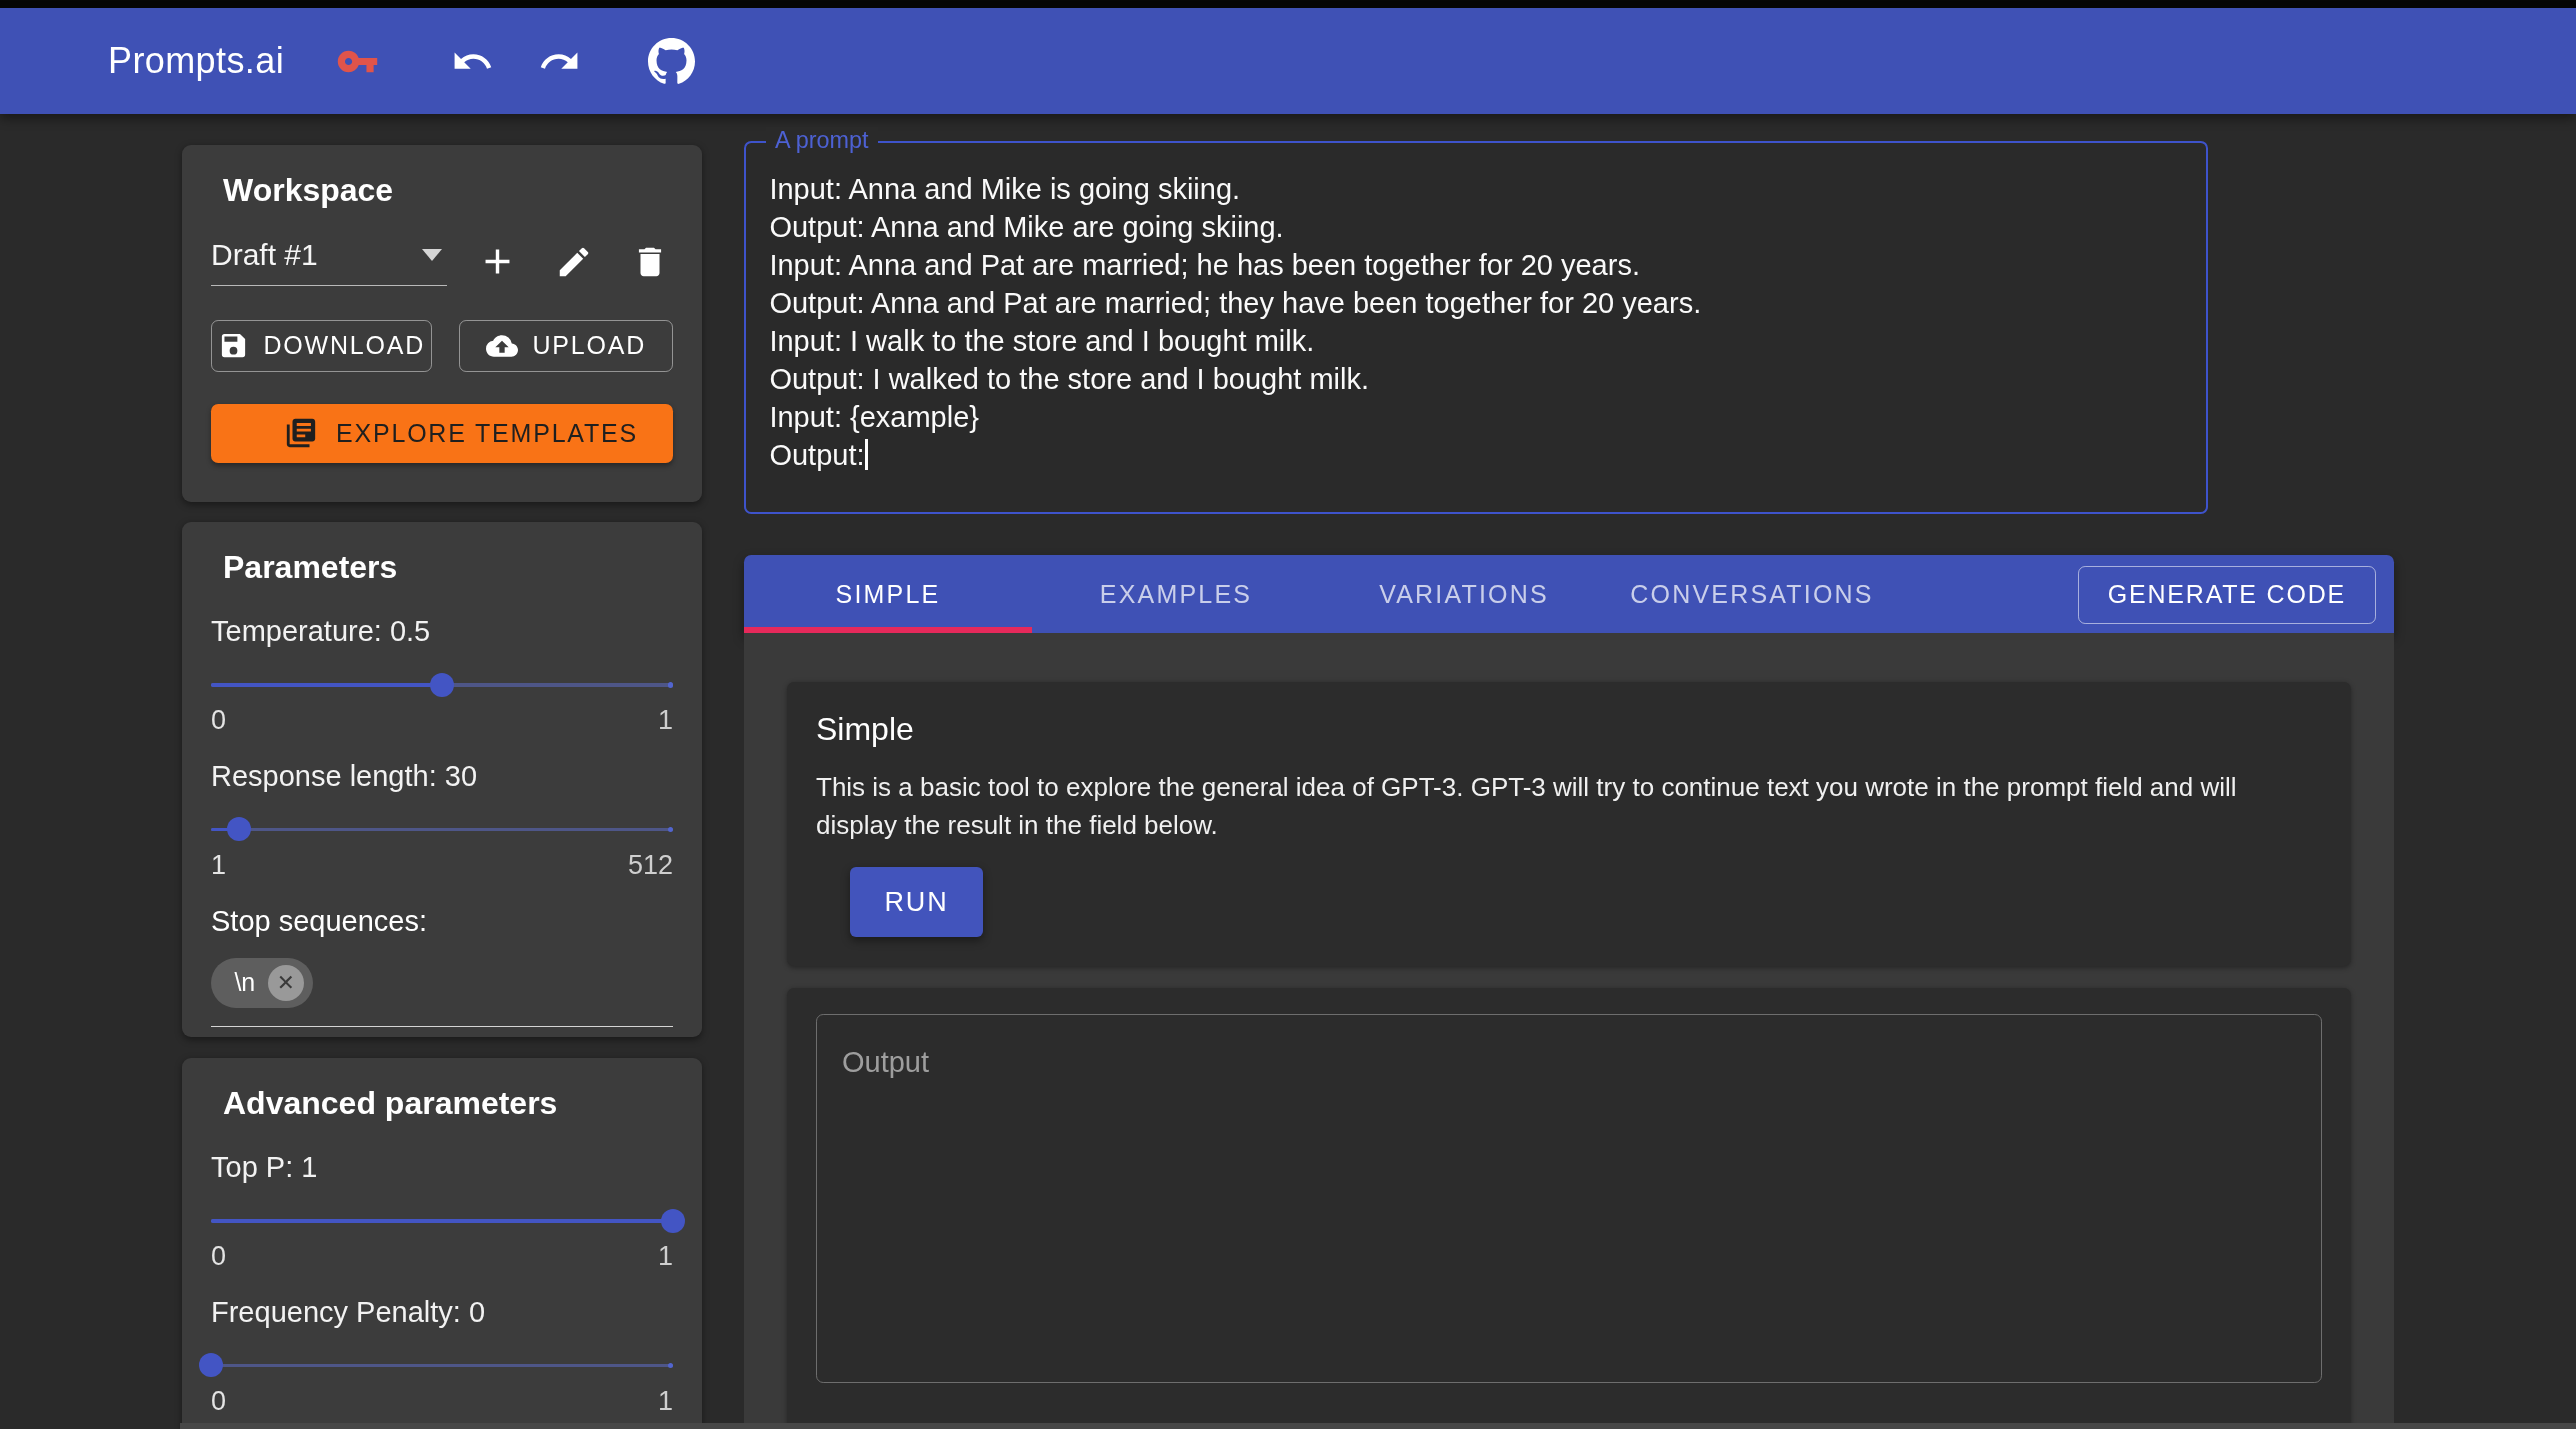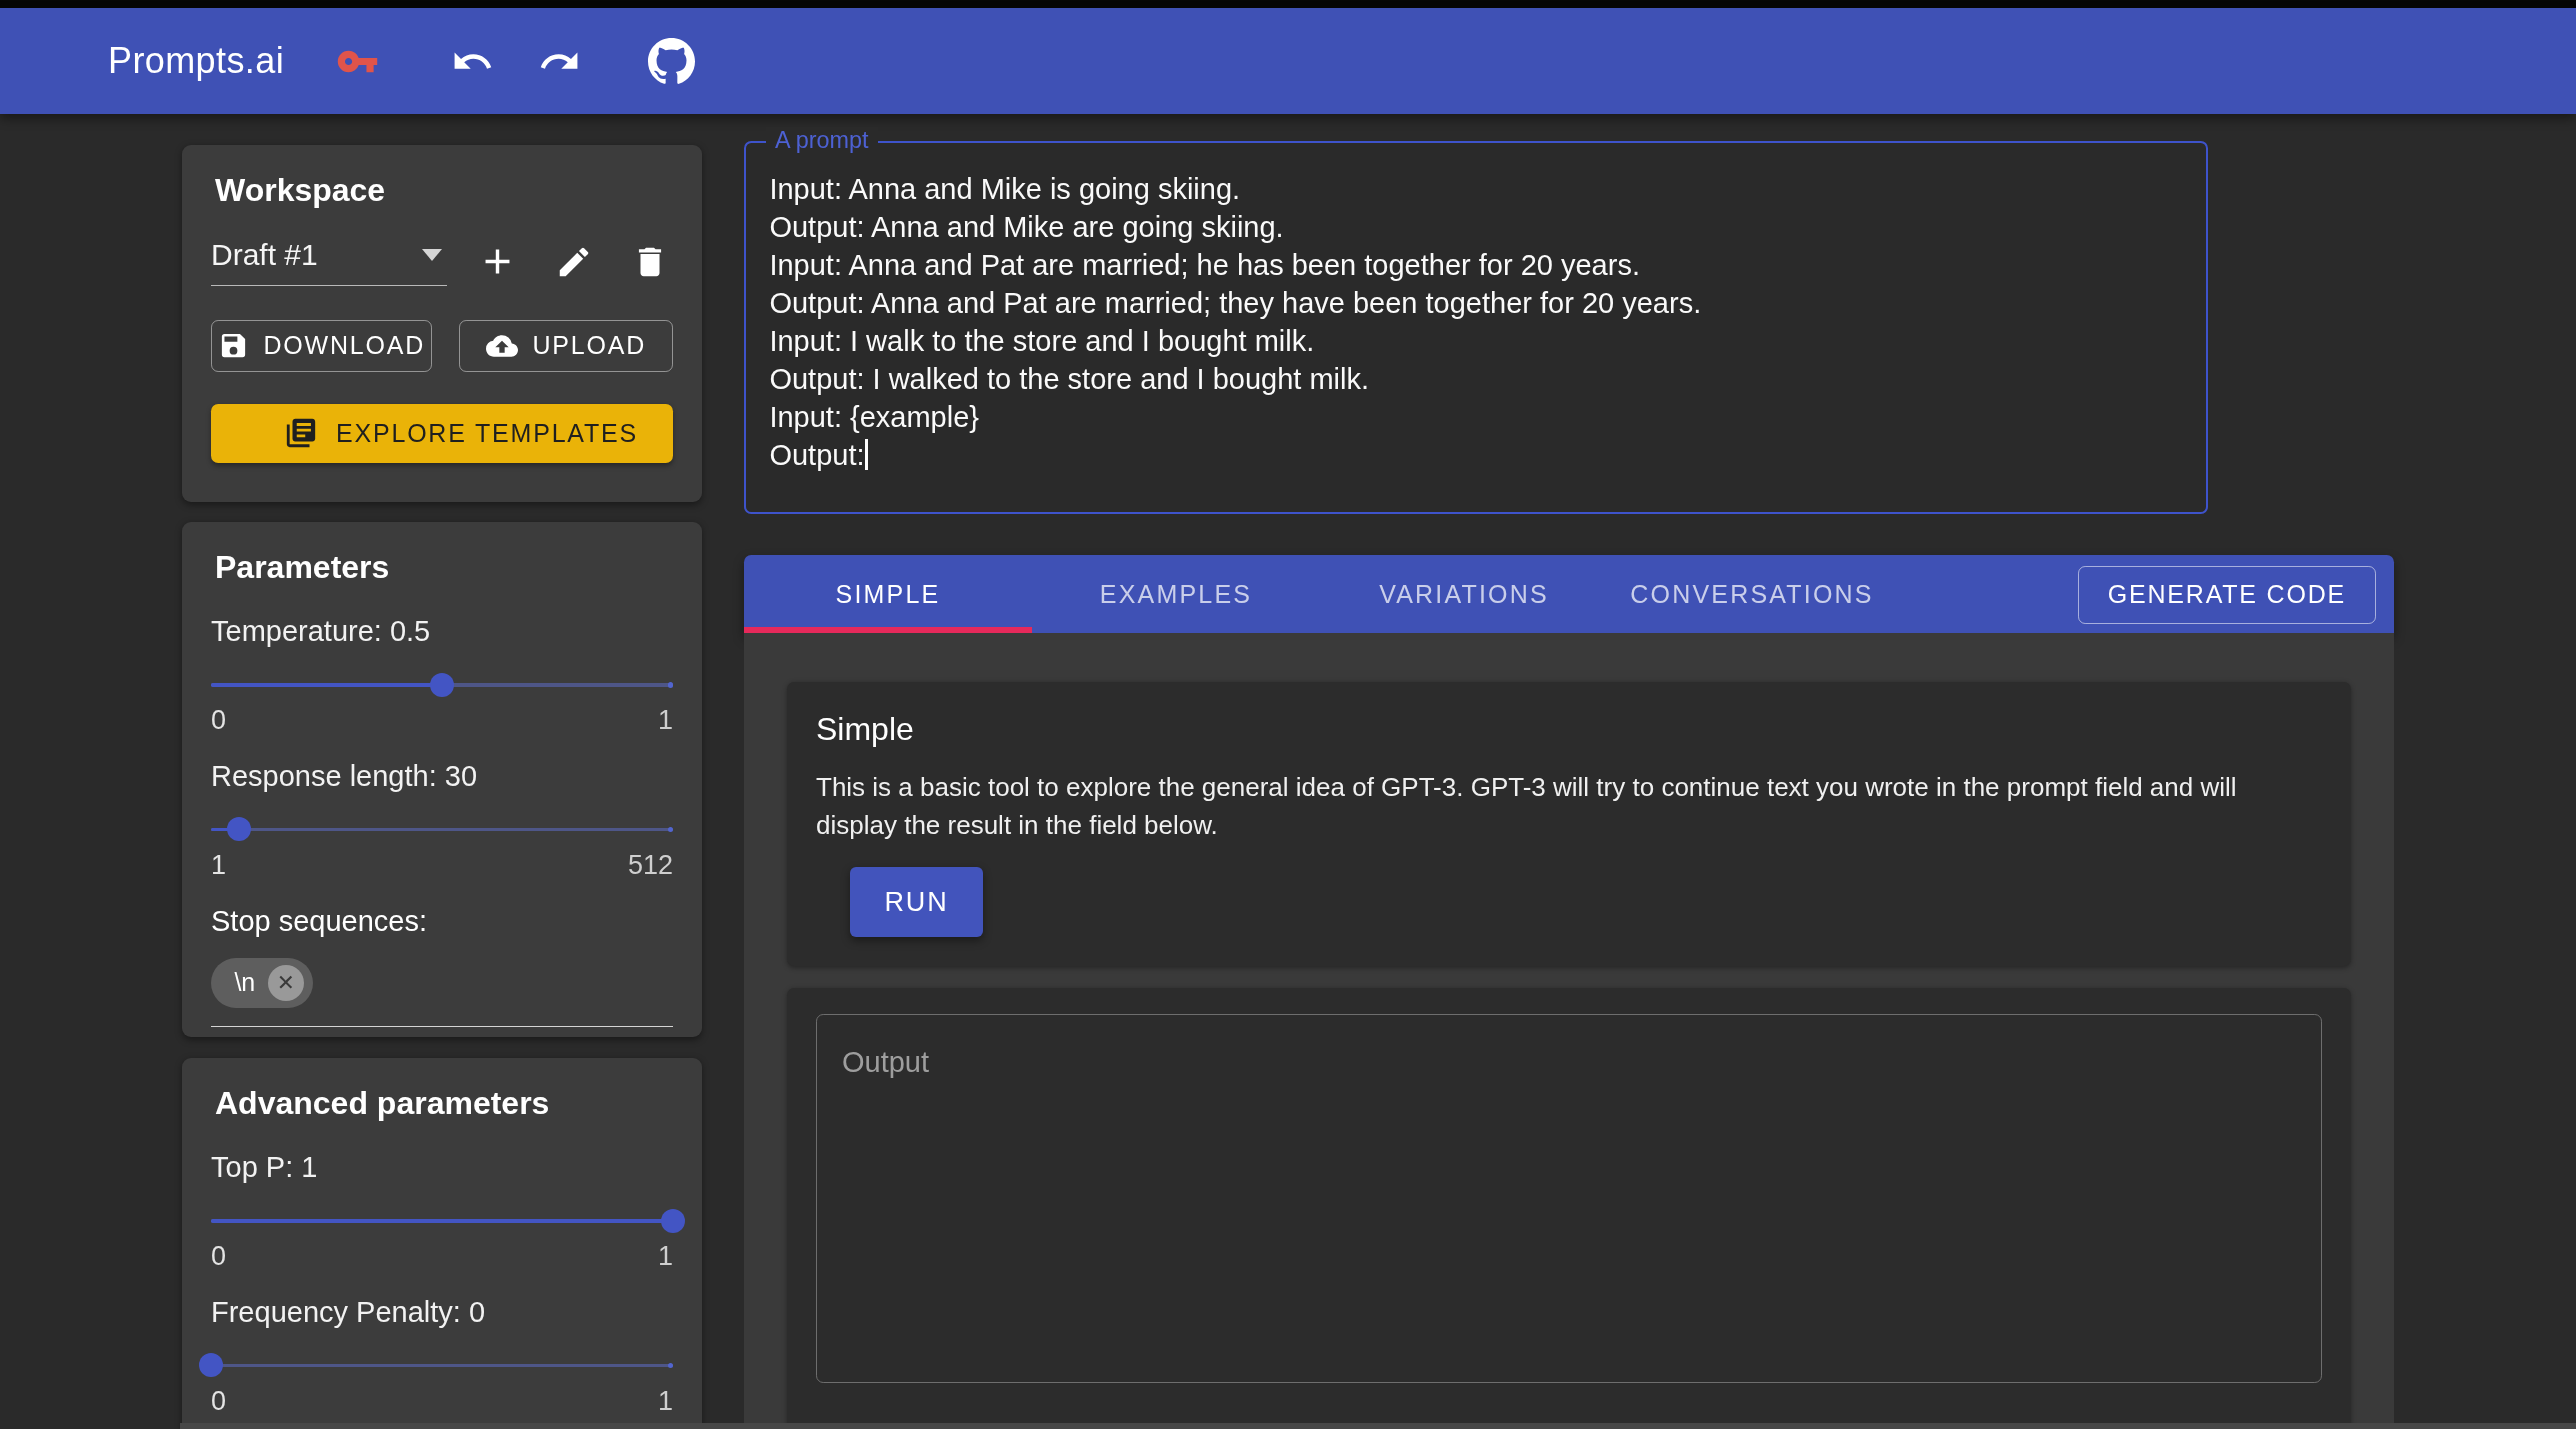--- a/index.html
+++ b/index.html
@@ -23,41 +23,41 @@
   .appbar .icon-btn.redo{margin-left:40px;}
   .appbar .icon-btn.github{margin-left:65px;}
   
   .card{
     position:absolute;background:#3c3c3c;border-radius:9px;
     box-shadow:0 2.7px 7.2px rgba(0,0,0,.4);box-sizing:border-box;
   }
   .ws-card{left:182px;top:145px;width:520px;height:357px;padding:27px 29px;}
   .param-card{left:182px;top:522px;width:520px;height:515px;padding:27px 29px;}
   .adv-card{left:182px;top:1058px;width:520px;height:467px;padding:27px 29px;}
-  .card-title{font-size:32px;font-weight:700;margin:0 0 29px 4px;}
+  .card-title{font-size:32px;font-weight:700;margin:0 0 29px 12px;}
   
   .select-row{display:flex;align-items:center;}
   .select{
     width:259px;display:flex;align-items:center;justify-content:space-between;
     border-bottom:1.8px solid #b9b9b9;padding-bottom:12.6px;cursor:pointer;
   }
   .select-value{font-size:30px;color:#f5f5f5;}
   .select-arrow{width:0;height:0;border-left:10.8px solid transparent;border-right:10.8px solid transparent;border-top:12.6px solid #d6d6d6;margin-right:5.4px;}
   .ws-icons{display:flex;align-items:center;margin-left:27px;gap:29px;}
   
   .btn-row{display:flex;gap:27px;margin-top:34px;}
   .btn-outlined{
     flex:1;height:52px;display:flex;align-items:center;justify-content:center;gap:14.4px;
     background:transparent;border:0.9px solid rgba(255,255,255,.45);border-radius:7.2px;
     color:#fff;font-size:25px;font-weight:500;letter-spacing:1.8px;cursor:pointer;
     font-family:inherit;
   }
   .btn-explore{
     margin-top:32px;width:100%;height:59px;display:flex;align-items:center;justify-content:center;gap:18px;
-    background:#eab308;border:none;border-radius:7.2px;color:#1f1f1f;
+    background:#f97316;border:none;border-radius:7.2px;color:#1f1f1f;
     font-size:25px;font-weight:500;letter-spacing:1.8px;cursor:pointer;
     box-shadow:0 2.7px 5.4px rgba(0,0,0,.35);font-family:inherit;padding-left:44px;
   }
   
   .param-label{font-size:29px;color:#f2f2f2;margin:0 0 25px 0;}
   .param-label b{font-weight:400;}
   .slider{position:relative;height:23.4px;margin-bottom:9px;cursor:pointer;}
   .slider-track{position:absolute;left:0;right:0;top:10px;height:3.6px;background:rgba(96,112,212,.5);border-radius:1.8px;}
   .slider-track::after{content:"";position:absolute;right:0;top:-0.9px;width:5.4px;height:5.4px;border-radius:50%;background:#5265cf;}
   .slider-fill{position:absolute;left:0;top:10px;height:3.6px;background:#4355c4;border-radius:1.8px;}

